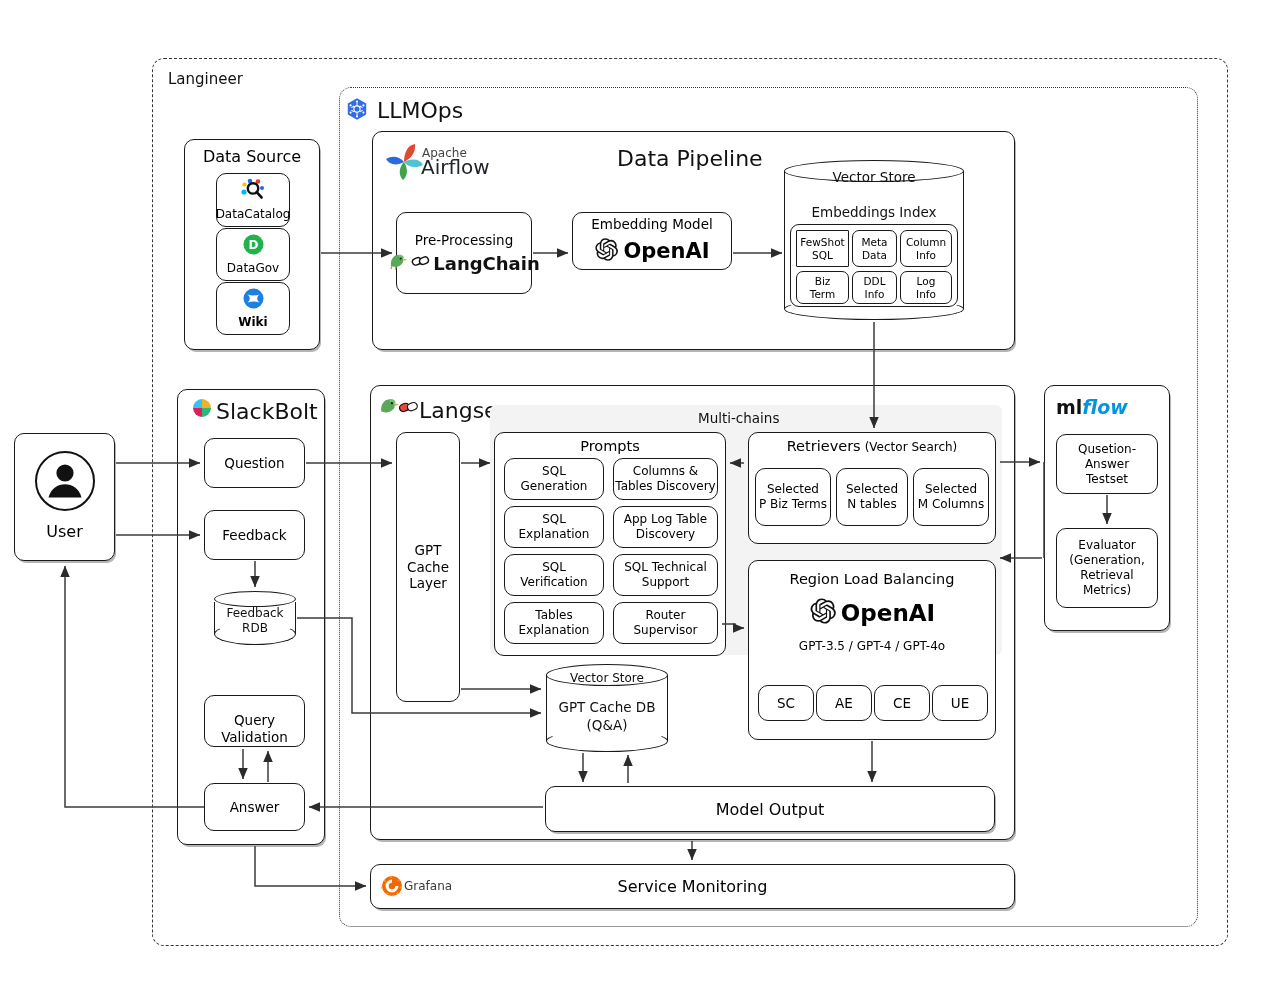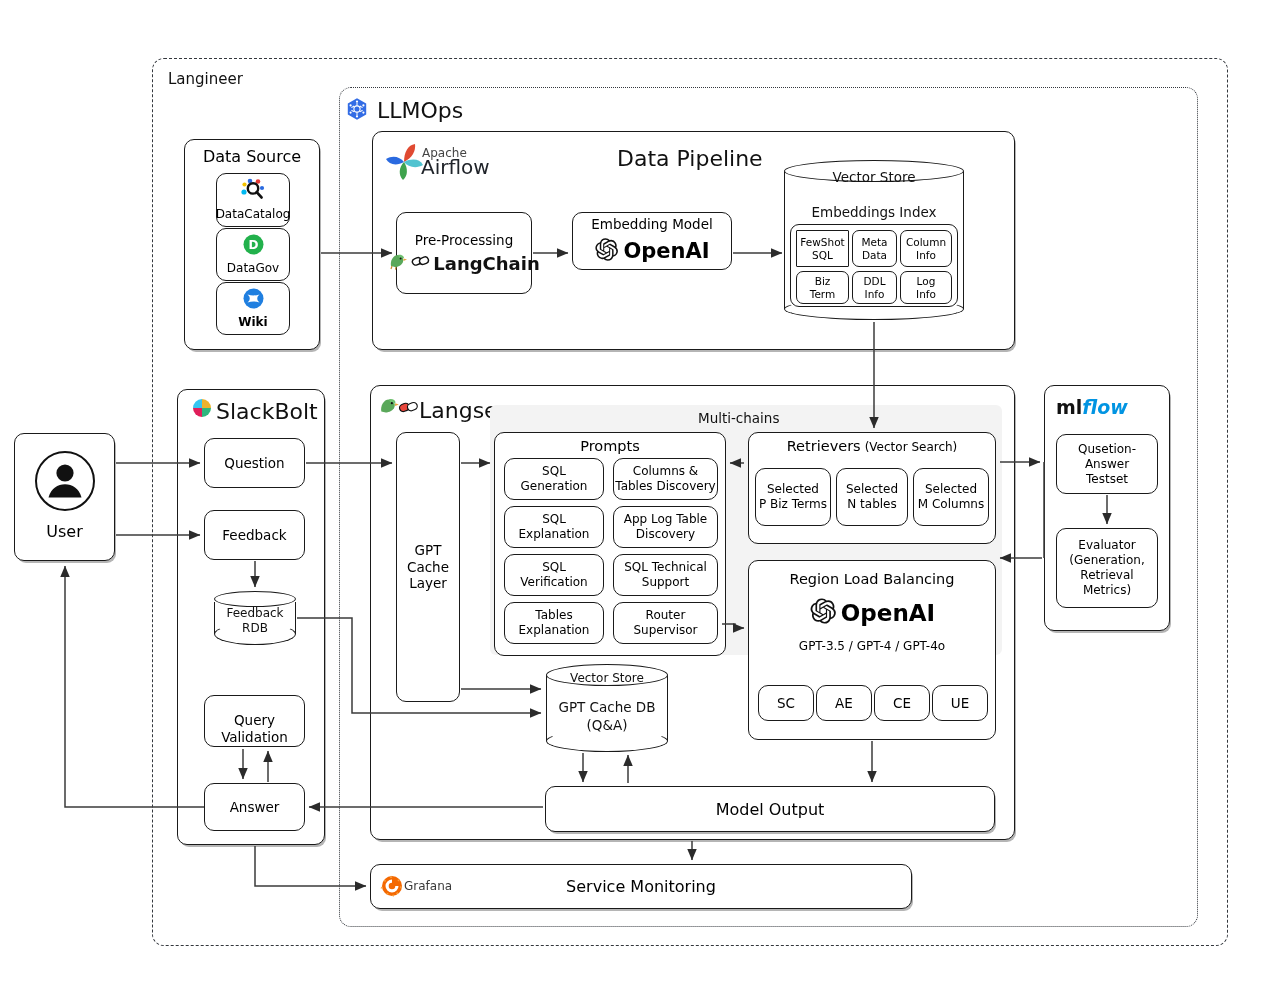--- a/index.html
+++ b/index.html
@@ -352,21 +352,21 @@
   <div class="box" style="left:1056px;top:434px;width:102px;height:60px;">
       <div class="t-sm" style="white-space:pre-line;">Qusetion-Answer
 Testset</div>
     </div>
   <div class="box" style="left:1056px;top:528px;width:102px;height:80px;">
       <div class="t-sm" style="white-space:pre-line;">Evaluator
 (Generation,
 Retrieval Metrics)</div>
     </div>
 
-  <div class="box sh" style="left:370px;top:864px;width:542px;height:45px;">
+  <div class="box sh" style="left:370px;top:864px;width:645px;height:45px;">
     <div class="t-big">Service Monitoring</div>
   </div>
   <span class="ico" style="left:380px;top:874px;">
     <svg width="24" height="24" viewBox="0 0 24 24">
       <circle cx="12" cy="12" r="10" fill="#f46800"></circle>
       <path d="M12 5.5a6.5 6.5 0 1 0 6.5 6.5h-3.2A3.3 3.3 0 1 1 12 8.7z" fill="#fff"></path>
       <circle cx="12" cy="12" r="2" fill="#f46800"></circle>
       <path d="M11 1.6l1.4 2.2-2.6.3zM19.6 5.2l-.5 2.5-1.9-1.8zM3.4 6.6l2.4-.8-.4 2.5zM22.3 13.2l-2.3 1.2.5-2.6zM2 12.4l.9 2.4-2.5-.5zM18.2 20.3l-2.4-.7 1.8-1.9zM6.6 21l.3-2.6 2.1 1.5zM13.4 23l-1.8-1.9 2.6-.5z" fill="#f9a03c"></path>
     </svg>
   </span>

